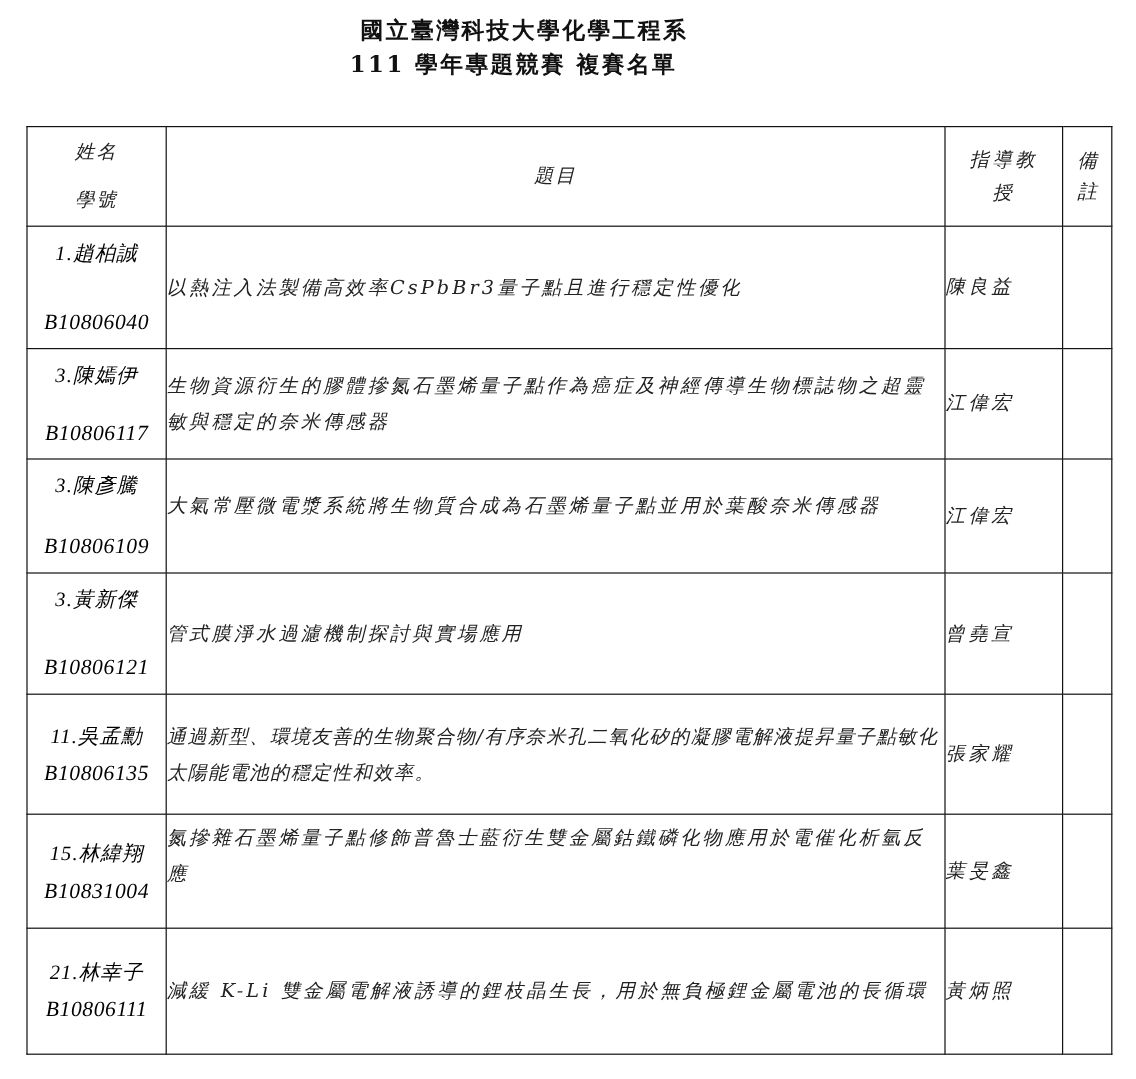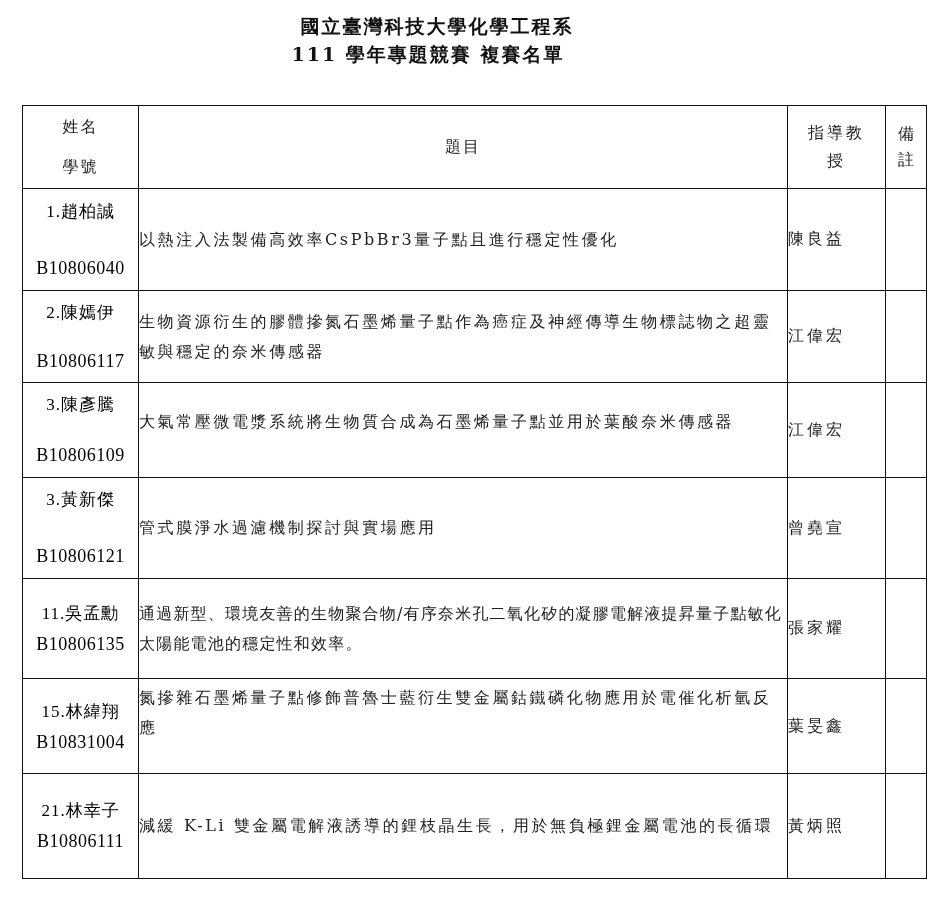--- a/index.html
+++ b/index.html
@@ -18,20 +18,21 @@
   table.roster {
     position: absolute; left: 22px; top: 105px;
     border-collapse: collapse; table-layout: fixed;
     width: 904px;
   }
   table.roster td, table.roster th {
     border: 1.5px solid #111;
     padding: 0;
     vertical-align: middle;
     font-weight: normal;
+    font-style: italic;
   }
   .c1 { width: 116px; }
   .c2 { width: 649px; }
   .c3 { width: 98px; }
   .c4 { width: 41px; }
   th { font-size: 16px; color: #222; }
   th.h-name { text-align: center; line-height: 40px; letter-spacing: 2px; }
   th.h-topic { text-align: center; letter-spacing: 2px; }
   th.h-adv { text-align: center; line-height: 28px; letter-spacing: 3px; }
   th.h-note { text-align: center; line-height: 26px; }
@@ -87,21 +88,21 @@
       <div class="gap-big"></div>
       <div class="sid">B10806040</div>
     </td>
     <td class="topic">以熱注入法製備高效率CsPbBr3量子點且進行穩定性優化</td>
     <td class="adv">陳良益</td>
     <td class="note"></td>
   </tr>
 
   <tr style="height:92px">
     <td class="name">
-      <div class="nm">2.陳嫣伊</div>
+      <div class="nm">3.陳嫣伊</div>
       <div class="gap-big" style="height:26px"></div>
       <div class="sid">B10806117</div>
     </td>
     <td class="topic">生物資源衍生的膠體摻氮石墨烯量子點作為癌症及神經傳導生物標誌物之超靈敏與穩定的奈米傳感器</td>
     <td class="adv">江偉宏</td>
     <td class="note"></td>
   </tr>
 
   <tr style="height:95px">
     <td class="name">

